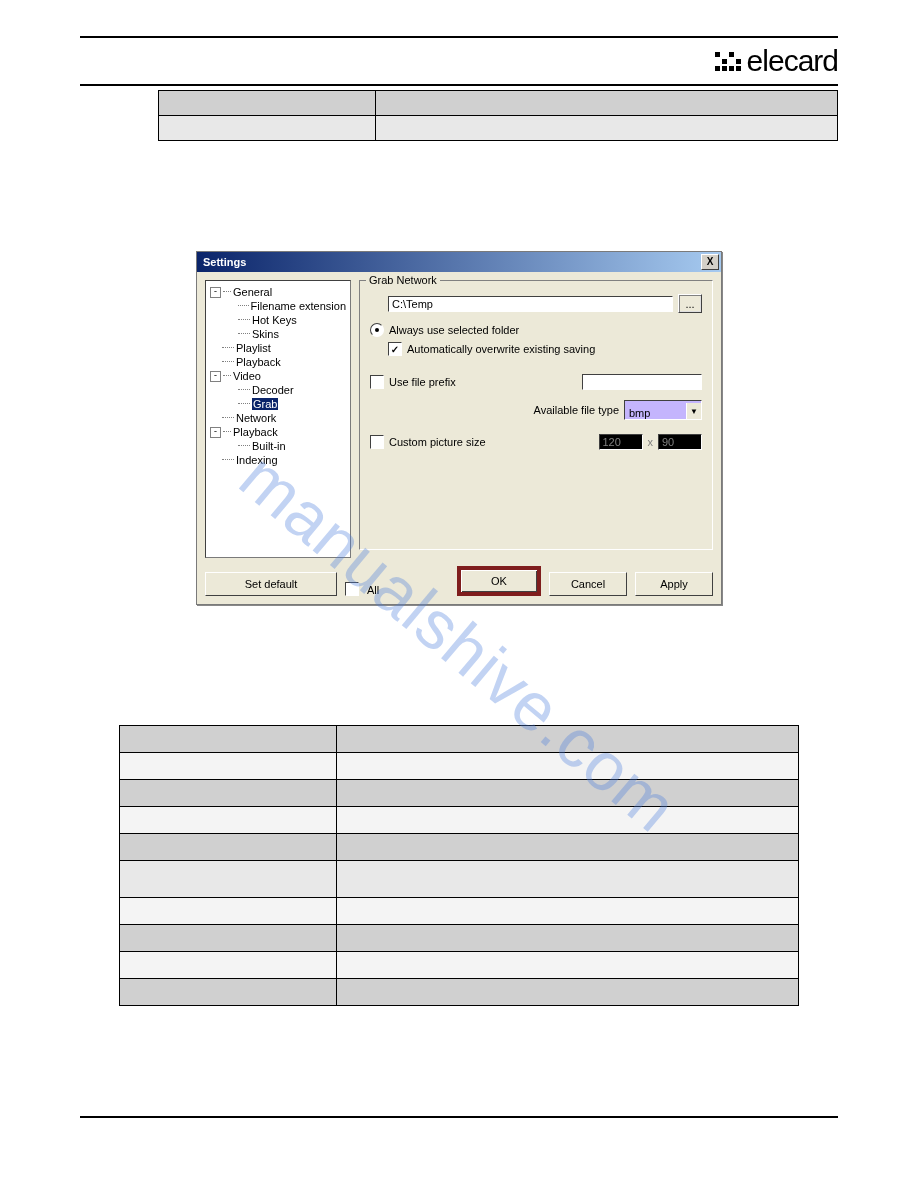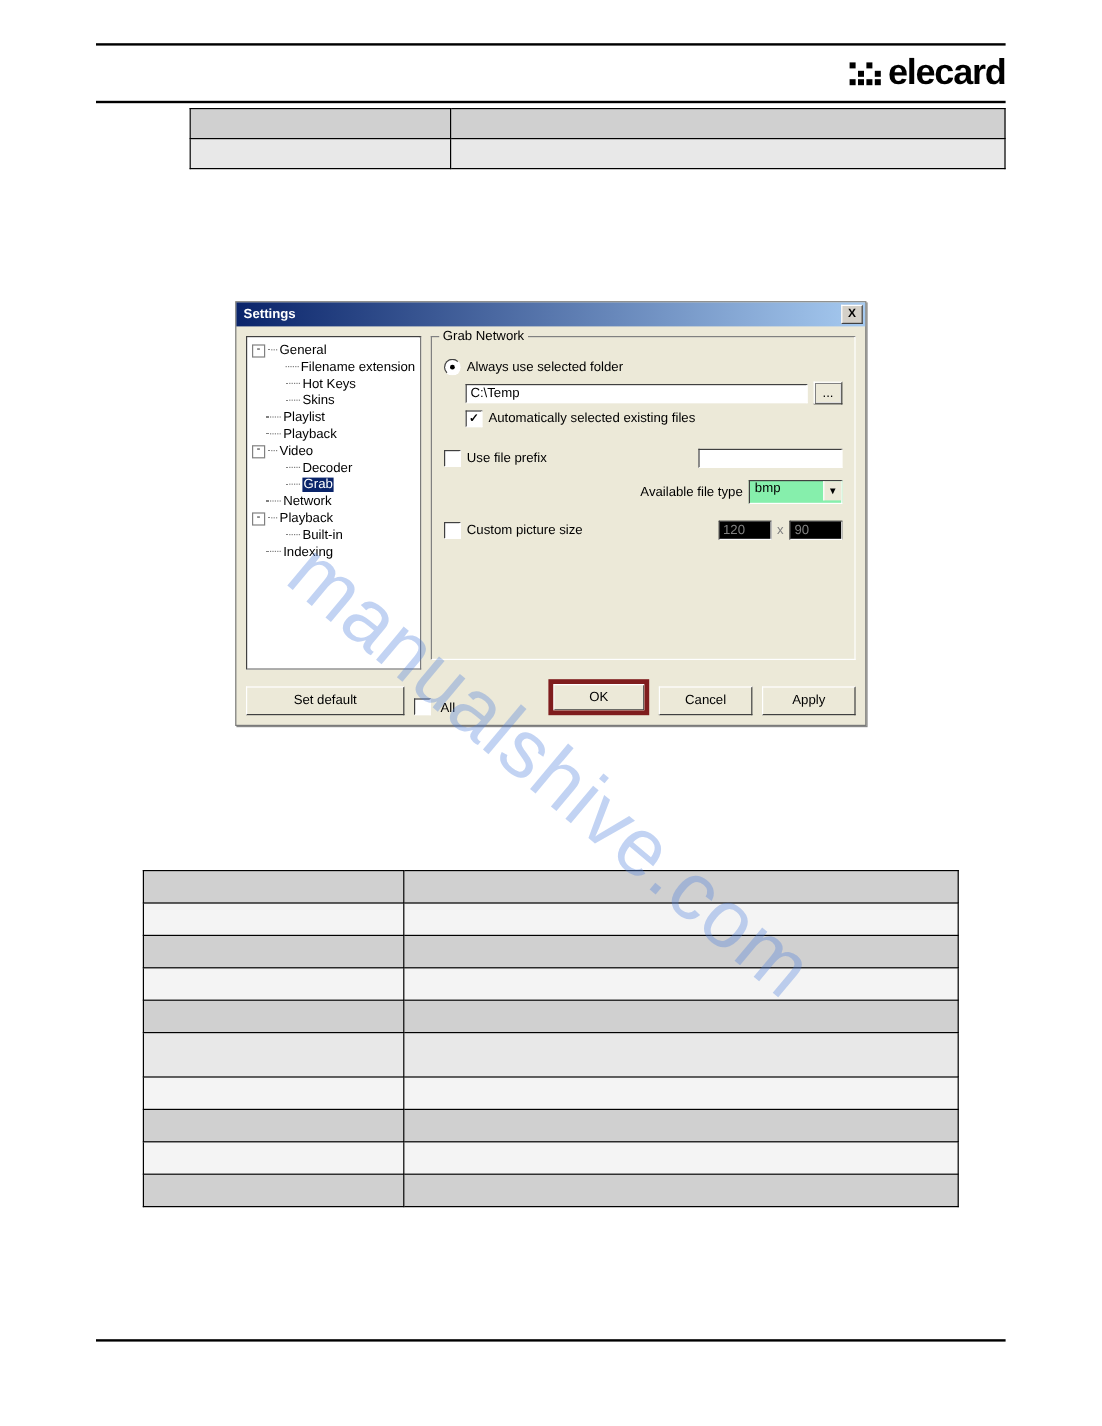--- a/index.html
+++ b/index.html
@@ -32,21 +32,21 @@
 .group{flex:1;border:1px solid #fff;border-top:1px solid #808080;border-left:1px solid #808080;padding:8px 10px 10px 10px;position:relative;height:250px}
 .group-label{position:absolute;top:-7px;left:6px;background:#ece9d8;padding:0 3px}
 .row{display:flex;align-items:center;margin:5px 0;gap:5px}
 .radio{width:12px;height:12px;border-radius:50%;border:1px solid #404040;border-right-color:#fff;border-bottom-color:#fff;background:#fff;display:flex;align-items:center;justify-content:center;flex:none}
 .radio.checked::after{content:"";width:4px;height:4px;border-radius:50%;background:#000}
 .checkbox{width:12px;height:12px;border:1px solid #404040;border-right-color:#fff;border-bottom-color:#fff;background:#fff;display:flex;align-items:center;justify-content:center;font-size:10px;font-weight:bold;flex:none}
 .sunken{border:1px solid #404040;border-right-color:#fff;border-bottom-color:#fff;background:#fff;height:16px;padding:1px 3px;box-sizing:border-box}
 .sunken.disabled{background:#000000;color:#808080}
 .btn{background:#ece9d8;border:1px solid #fff;border-right-color:#404040;border-bottom-color:#404040;height:20px;display:flex;align-items:center;justify-content:center;box-shadow:1px 1px 0 #808080 inset, -1px -1px 0 #dfdfdf inset}
 .btn-small{width:22px;height:17px}
-.select{display:flex;align-items:flex-start;background:#86efac;border:1px solid #404040;border-right-color:#fff;border-bottom-color:#fff;height:18px}
+.select{display:flex;align-items:flex-end;background:#c4b5fd;border:1px solid #404040;border-right-color:#fff;border-bottom-color:#fff;height:18px}
 .select-text{flex:1;padding:0 4px}
 .select-arrow{width:14px;height:16px;background:#ece9d8;border-left:1px solid #fff;display:flex;align-items:center;justify-content:center;font-size:8px}
 
 .dlg-footer{display:flex;align-items:flex-end;padding:8px;gap:8px}
 .footer-btn{width:76px;height:22px;background:#ece9d8;border:1px solid #fff;border-right-color:#404040;border-bottom-color:#404040;display:flex;align-items:center;justify-content:center}
 .footer-btn.default{border:4px solid #7f1d1d;box-shadow:inset 1px 1px 0 #fff,inset -1px -1px 0 #404040}
 
 .watermark{position:absolute;left:50%;top:54%;transform:translate(-50%,-50%) rotate(40deg);font-size:68px;color:rgba(80,130,220,0.35);font-family:Arial;white-space:nowrap;pointer-events:none;font-weight:normal;letter-spacing:1px}
 
 .lower-table{width:680px;margin:120px auto 0;border-collapse:collapse}
@@ -72,21 +72,21 @@
           <span style="visibility:hidden"></span>
           <span style="visibility:hidden"></span>
           <span></span>
           <span style="visibility:hidden"></span>
           <span></span>
           <span></span>
           <span></span>
           <span></span>
           <span></span>
         </div>
-      <span style="font-family:Arial;font-weight:700">elecard</span>
+      <span style="font-family:Arial;font-weight:400">elecard</span>
     </div>
   </div>
   <div class="sep-rule"></div>
   <table class="doc-table">
     <tbody>
         <tr>
           <td></td>
           <td></td>
         </tr>
     <tr class="alt">
@@ -156,31 +156,31 @@
             <span>Built-in</span>
           </div>
         <div class="tree-item lvl1">
             <span class="dotline"></span>
             <span>Indexing</span>
           </div>
       </div>
 
       <div class="group">
         <div class="group-label">Grab Network</div>
+        <div class="row" style="margin-left:18px">
+          <div class="sunken" style="flex:1">C:\Temp</div>
+          <div class="btn btn-small">...</div>
+        </div>
         <div class="row" style="margin-top:10px">
             <div class="radio checked"></div>
             <span>Always use selected folder</span>
           </div>
         <div class="row" style="margin-left:18px">
-          <div class="sunken" style="flex:1">C:\Temp</div>
-          <div class="btn btn-small">...</div>
-        </div>
-        <div class="row" style="margin-left:18px">
             <div class="checkbox">✓</div>
-            <span>Automatically selected existing files</span>
+            <span>Automatically overwrite existing saving</span>
           </div>
         <div class="row" style="margin-top:18px">
           <div class="checkbox"></div>
           <span>Use file prefix</span>
           <span style="flex:1"></span>
           <div class="sunken" style="width:120px"></div>
         </div>
         <div class="row" style="justify-content:flex-end;margin-top:10px">
           <span>Available file type</span>
           <div class="select" style="width:76px">

